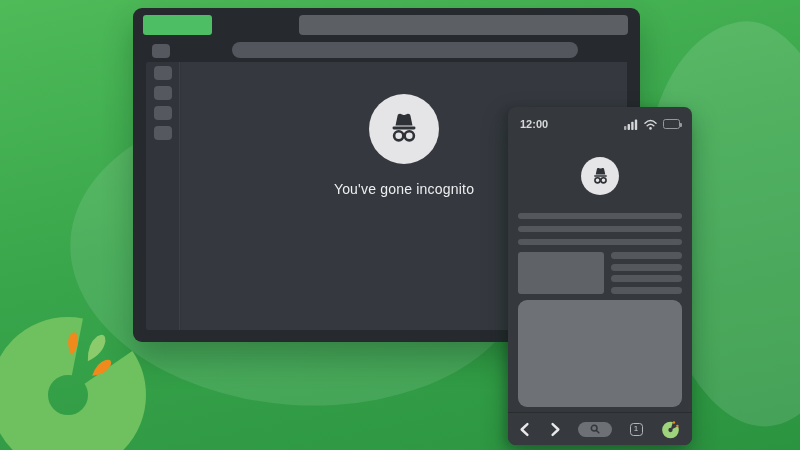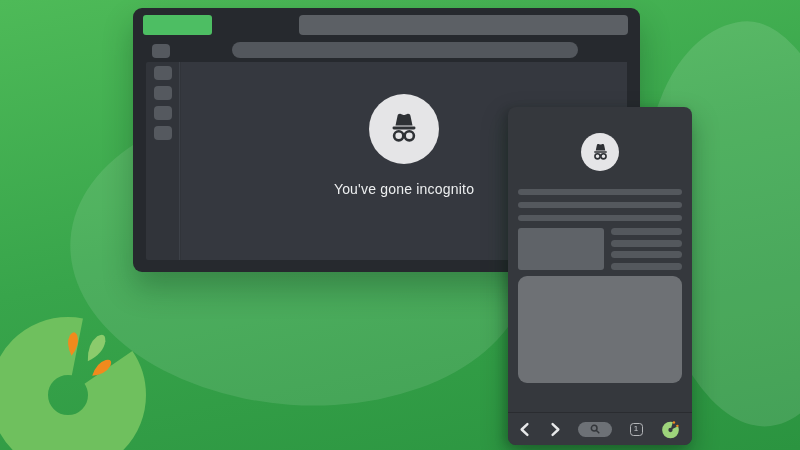--- a/index.html
+++ b/index.html
@@ -10,21 +10,21 @@
     background:linear-gradient(168deg,#4eba58 0%,#38a54b 48%,#2b9440 100%);
   }
   
   .blob{position:absolute;background:rgba(255,255,255,0.12);}
   .blob-right{left:645px;top:22px;width:210px;height:405px;
     border-radius:58% 42% 52% 48% / 50% 46% 54% 50%;transform:rotate(-7deg);}
   .blob-left{left:70px;top:105px;width:460px;height:300px;
     border-radius:50%;transform:rotate(4deg);background:rgba(255,255,255,0.105);}
 
   
-  .window{position:absolute;left:133px;top:8px;width:507px;height:264px;
+  .window{position:absolute;left:133px;top:8px;width:507px;height:334px;
     background:#26292e;border-radius:9px;z-index:1;
     box-shadow:0 16px 30px rgba(10,45,20,.30);}
   .tab-row{position:absolute;top:7px;left:10px;right:12px;height:20px;}
   .active-tab{position:absolute;left:0;top:0;width:69px;height:20px;
     background:var(--accent-green,#4dbe63);border-radius:3px;}
   .tabbar-rest{position:absolute;left:156px;right:0;top:0;height:20px;
     background:#5c6065;border-radius:4px;}
   .side-btn{width:18px;height:14px;border-radius:4px;background:#55595f;flex:0 0 auto;}
   .toolbar-sidebtn{position:absolute;left:19px;top:36px;}
   .address-bar{position:absolute;left:99px;top:34px;width:346px;height:16px;
@@ -114,20 +114,37 @@
             <circle class="ic-stroke" cx="29.3" cy="30.8" r="4.6" stroke-width="2.6"></circle>
             <line class="ic-stroke" x1="23.2" y1="28.8" x2="24.8" y2="28.8" stroke-width="2"></line>
           </svg>
         </div>
         <div class="incog-msg">You've gone incognito</div>
       </div>
     </div>
   </div>
 
   <div class="phone">
+    <div class="status">
+      <span class="status-time">12:00</span>
+      <span class="status-icons">
+        <svg width="14" height="11" viewBox="0 0 14 11">
+          <rect x="0" y="7" width="2.4" height="4" rx="0.8" fill="#a9acb0"></rect>
+          <rect x="3.6" y="5" width="2.4" height="6" rx="0.8" fill="#d6d7d9"></rect>
+          <rect x="7.2" y="2.8" width="2.4" height="8.2" rx="0.8" fill="#d6d7d9"></rect>
+          <rect x="10.8" y="0.6" width="2.4" height="10.4" rx="0.8" fill="#d6d7d9"></rect>
+        </svg>
+        <svg width="13" height="11" viewBox="0 0 13 11">
+          <path d="M1,4.2 Q6.5,-1.2 12,4.2" fill="none" stroke="#d6d7d9" stroke-width="1.5" stroke-linecap="round"></path>
+          <path d="M3.2,6.8 Q6.5,3.6 9.8,6.8" fill="none" stroke="#d6d7d9" stroke-width="1.5" stroke-linecap="round"></path>
+          <circle cx="6.5" cy="9.4" r="1.3" fill="#d6d7d9"></circle>
+        </svg>
+        <span class="battery"><span class="battery-fill"></span></span>
+      </span>
+    </div>
     <div class="p-incog">
       <svg width="27" height="27" viewBox="0 0 48 48">
         <path class="ic-dark" d="M15.5,20.5 L17.5,11 C17.8,9.2 19.2,8.3 20.8,8.9 L22.8,9.7 C23.6,10 24.4,10 25.2,9.7 L27.2,8.9 C28.8,8.3 30.2,9.2 30.5,11 L32.5,20.5 Z"></path>
         <rect class="ic-dark" x="12.5" y="21.6" width="23" height="2.8" rx="1.4"></rect>
         <circle class="ic-stroke" cx="18.7" cy="30.8" r="4.6" stroke-width="2.9"></circle>
         <circle class="ic-stroke" cx="29.3" cy="30.8" r="4.6" stroke-width="2.9"></circle>
         <line class="ic-stroke" x1="23.2" y1="28.8" x2="24.8" y2="28.8" stroke-width="2.2"></line>
       </svg>
     </div>
     <div class="skeleton">

